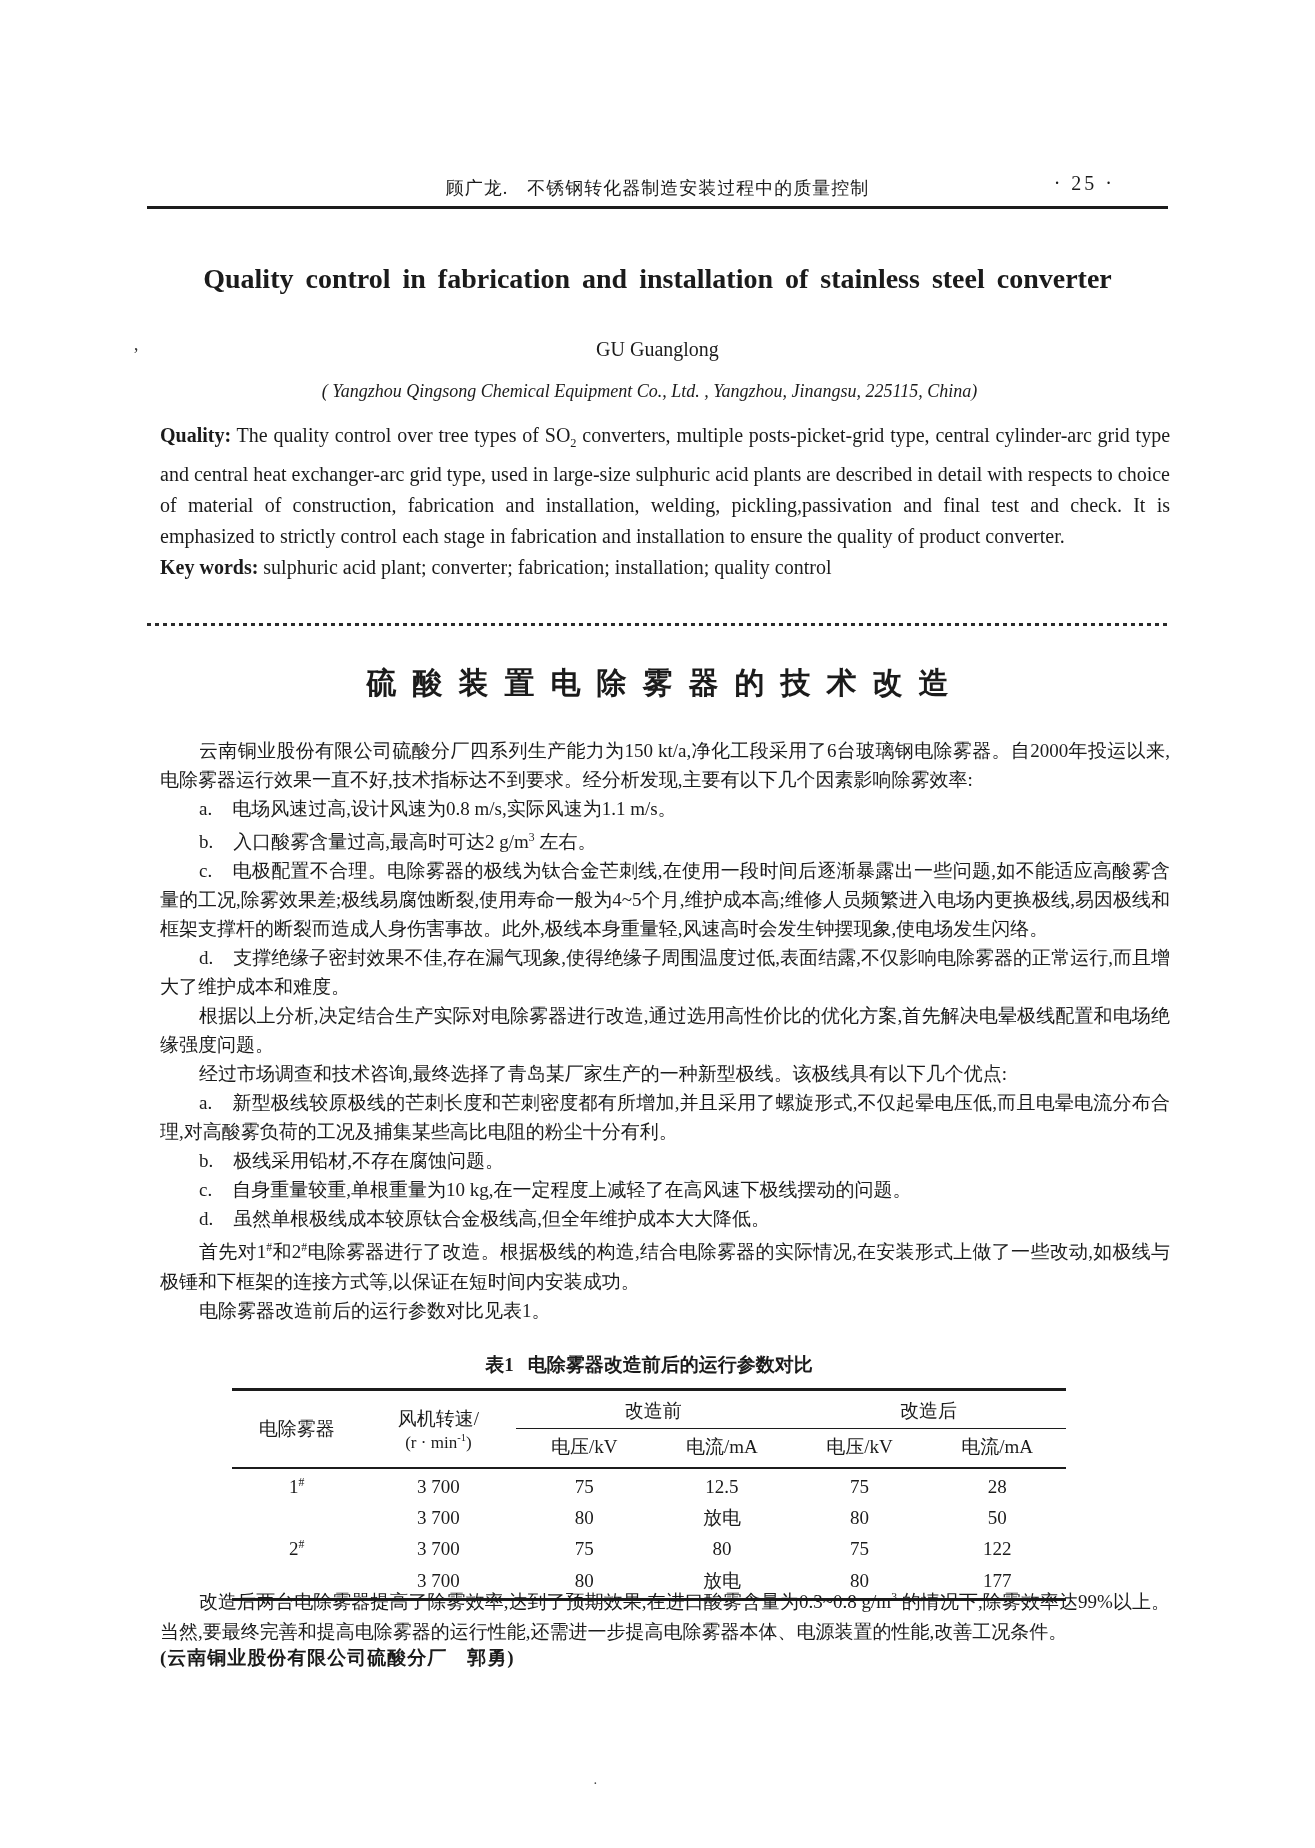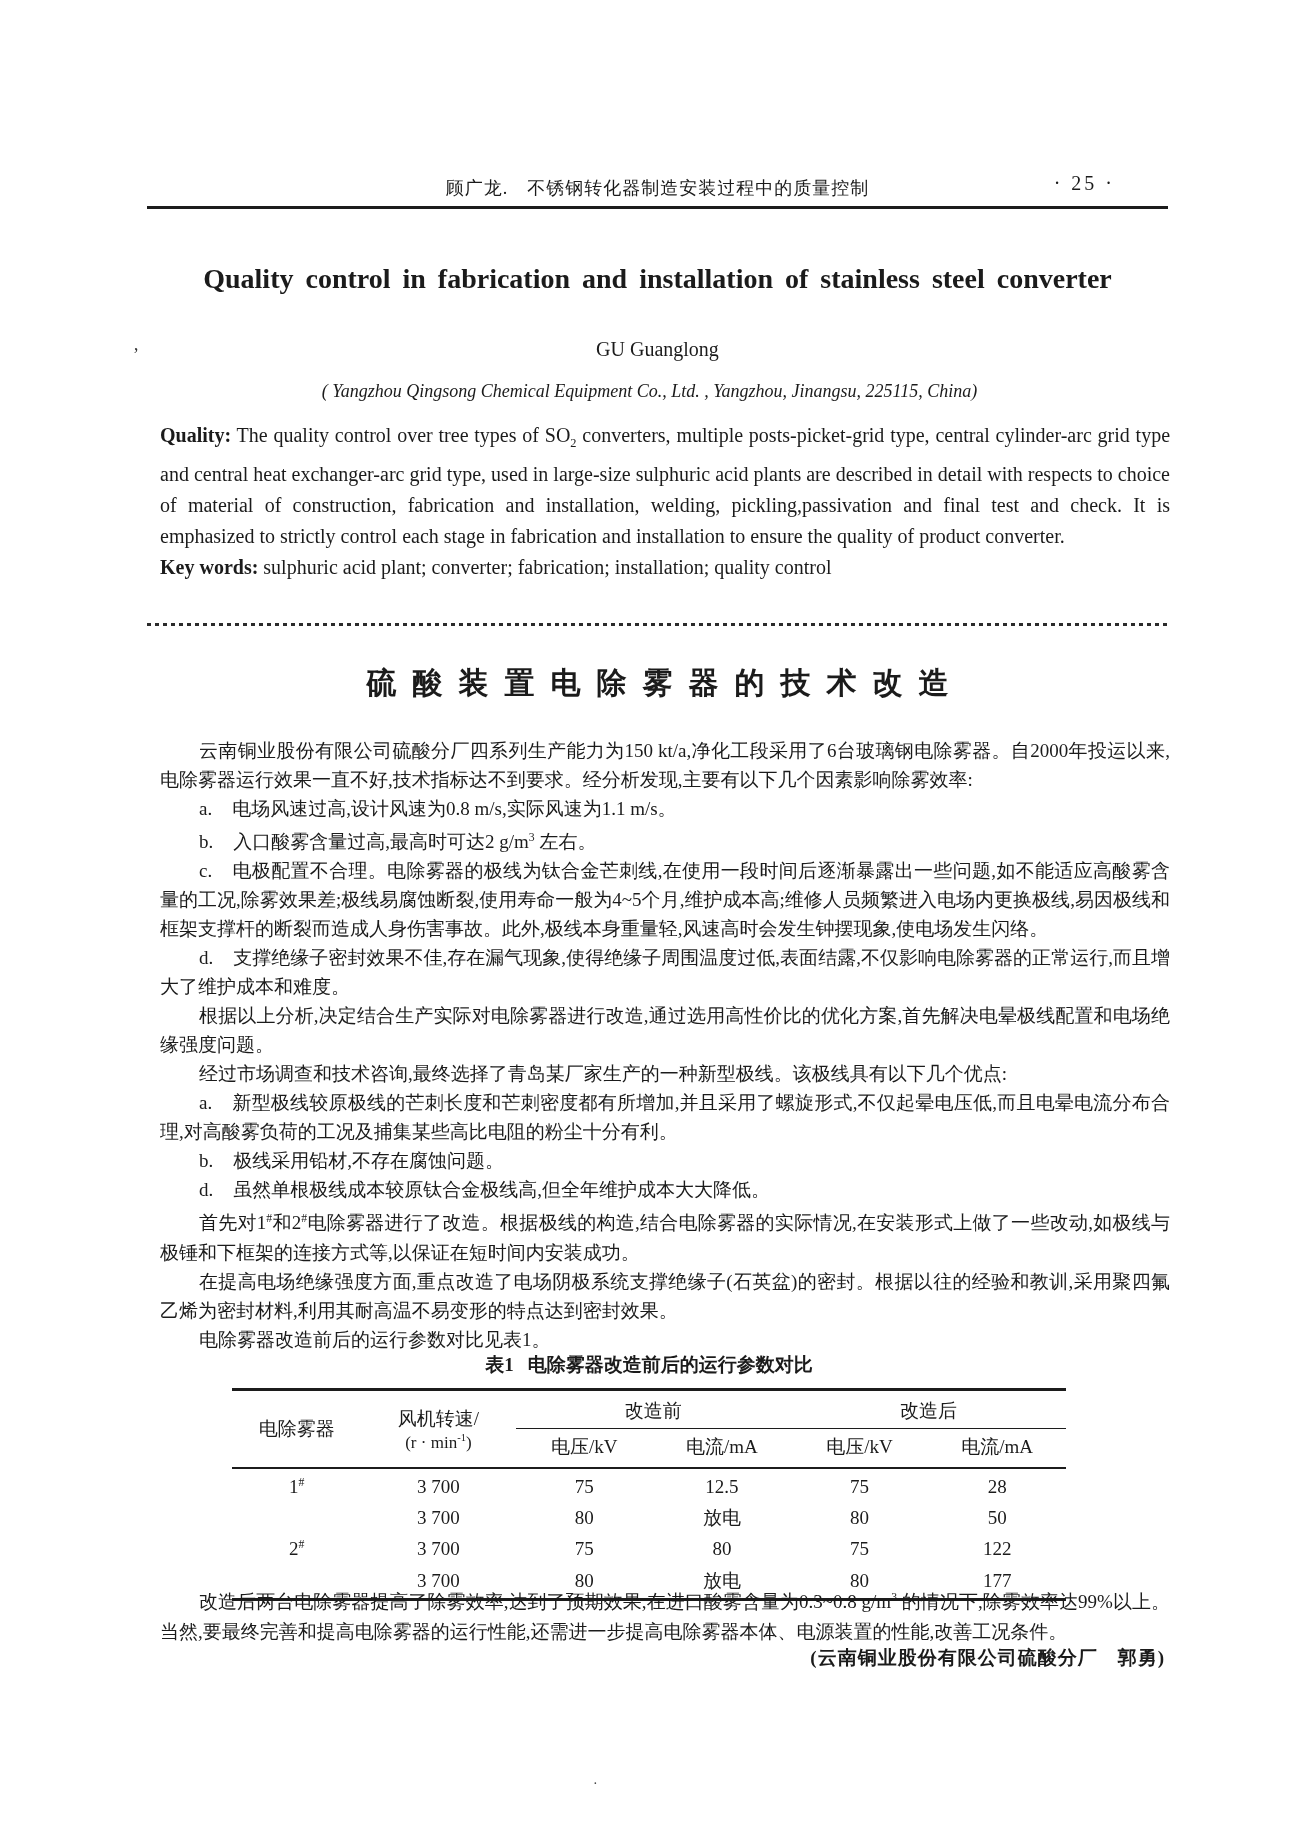--- a/index.html
+++ b/index.html
@@ -35,21 +35,21 @@
   table.params { width:100%; border-collapse:collapse; border-top:3px solid #1c1c1c; border-bottom:3px solid #1c1c1c; font-size:19px; }
   table.params th { font-weight:normal; text-align:center; }
   .th-side { vertical-align:middle; border-bottom:2px solid #1c1c1c; }
   .th-group { border-bottom:1.5px solid #1c1c1c; padding:7px 14px 4px; }
   .th-sub { border-bottom:2px solid #1c1c1c; padding:5px 0 7px; }
   .fan-line2 { font-size:17px; }
   table.params tbody td { text-align:center; padding:3px 0 4px; }
   table.params tbody tr:first-child td { padding-top:7px; }
   
   .closing { position:absolute; top:1583px; left:160px; width:1010px; font-size:19px; line-height:30px; text-align:justify; text-indent:39px; margin:0; }
-  .attribution { position:absolute; top:1645px; left:160px; width:1005px; text-align:right; font-weight:bold; font-size:19px; letter-spacing:1px; }
+  .attribution { position:absolute; top:1645px; left:160px; width:1005px; text-align:left; font-weight:bold; font-size:19px; letter-spacing:1px; }
   
   .artifact-apostrophe { position:absolute; top:345px; left:133px; font-size:18px; color:#333; }
   .artifact-dot { position:absolute; top:1776px; left:593px; font-size:14px; color:#444; }
 </style>
 </head>
 <body>
 
 <div class="page">
 
   <div class="running-head">顾广龙.　不锈钢转化器制造安装过程中的质量控制</div>
@@ -78,23 +78,23 @@
   <div class="cn-body">
       <p class="cn-para"><span>云南铜业股份有限公司硫酸分厂四系列生产能力为150 kt/a,净化工段采用了6台玻璃钢电除雾器。自2000年投运以来,电除雾器运行效果一直不好,技术指标达不到要求。经分析发现,主要有以下几个因素影响除雾效率:</span></p>
       <p class="cn-para"><span class="item-label">a.</span><span>电场风速过高,设计风速为0.8 m/s,实际风速为1.1 m/s。</span></p>
       <p class="cn-para"><span class="item-label">b.</span><span>入口酸雾含量过高,最高时可达2 g/m</span><sup>3</sup><span> 左右。</span></p>
       <p class="cn-para"><span class="item-label">c.</span><span>电极配置不合理。电除雾器的极线为钛合金芒刺线,在使用一段时间后逐渐暴露出一些问题,如不能适应高酸雾含量的工况,除雾效果差;极线易腐蚀断裂,使用寿命一般为4~5个月,维护成本高;维修人员频繁进入电场内更换极线,易因极线和框架支撑杆的断裂而造成人身伤害事故。此外,极线本身重量轻,风速高时会发生钟摆现象,使电场发生闪络。</span></p>
       <p class="cn-para"><span class="item-label">d.</span><span>支撑绝缘子密封效果不佳,存在漏气现象,使得绝缘子周围温度过低,表面结露,不仅影响电除雾器的正常运行,而且增大了维护成本和难度。</span></p>
       <p class="cn-para"><span>根据以上分析,决定结合生产实际对电除雾器进行改造,通过选用高性价比的优化方案,首先解决电晕极线配置和电场绝缘强度问题。</span></p>
       <p class="cn-para"><span>经过市场调查和技术咨询,最终选择了青岛某厂家生产的一种新型极线。该极线具有以下几个优点:</span></p>
       <p class="cn-para"><span class="item-label">a.</span><span>新型极线较原极线的芒刺长度和芒刺密度都有所增加,并且采用了螺旋形式,不仅起晕电压低,而且电晕电流分布合理,对高酸雾负荷的工况及捕集某些高比电阻的粉尘十分有利。</span></p>
       <p class="cn-para"><span class="item-label">b.</span><span>极线采用铅材,不存在腐蚀问题。</span></p>
+      <p class="cn-para"><span class="item-label">c.</span><span>自身重量较重,单根重量为10 kg,在一定程度上减轻了在高风速下极线摆动的问题。</span></p>
       <p class="cn-para"><span class="item-label">d.</span><span>虽然单根极线成本较原钛合金极线高,但全年维护成本大大降低。</span></p>
       <p class="cn-para"><span>首先对1</span><sup>#</sup><span>和2</span><sup>#</sup><span>电除雾器进行了改造。根据极线的构造,结合电除雾器的实际情况,在安装形式上做了一些改动,如极线与极锤和下框架的连接方式等,以保证在短时间内安装成功。</span></p>
-      <p class="cn-para"><span>在提高电场绝缘强度方面,重点改造了电场阴极系统支撑绝缘子(石英盆)的密封。根据以往的经验和教训,采用聚四氟乙烯为密封材料,利用其耐高温不易变形的特点达到密封效果。</span></p>
       <p class="cn-para"><span>电除雾器改造前后的运行参数对比见表1。</span></p>
     </div>
 
   <div class="table-block">
     <div class="table-caption">
       <span class="caption-label">表1</span><span>电除雾器改造前后的运行参数对比</span>
     </div>
     <table class="params">
       <colgroup>
         <col style="width:15.5%">

